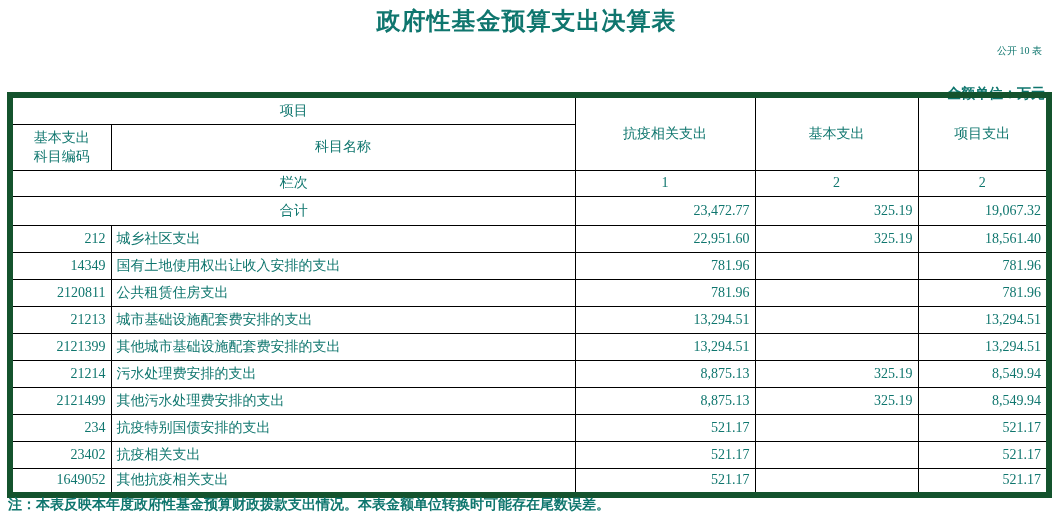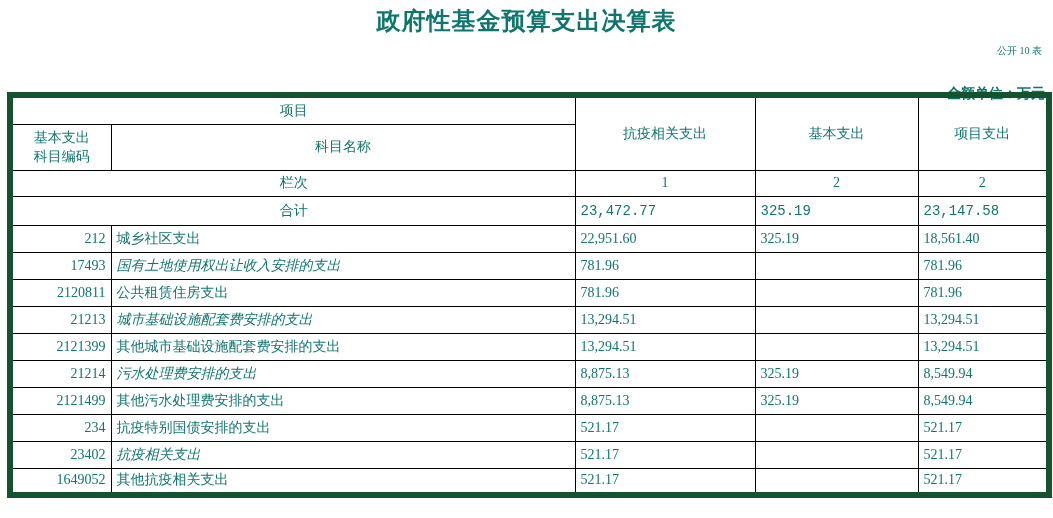--- a/index.html
+++ b/index.html
@@ -36,28 +36,28 @@
   table.budget td{
     border:1px solid #000;
     font-size:14px;
     padding:0 5px;
     overflow:hidden;white-space:nowrap;
     vertical-align:middle;
   }
   .r-proj{height:29px;}
   .r-head2{height:46px;}
   .r-lanci{height:26px;}
-  .r-total{height:29px;font-family:Liberation Mono, monospace;}
+  .r-total{height:29px;}
   .r-data{height:27px;}
   .center{text-align:center;}
-  .num{text-align:left;}
+  .num{text-align:right;}
   .code{text-align:right;}
   .name{text-align:left;}
   .ind-0{padding-left:6px;}
-  .ind-1{padding-left:21px;font-style:italic;}
+  .ind-1{padding-left:21px;}
   .ind-2{padding-left:36px;}
   .two-line{line-height:19px;}
   .note{
     position:absolute;top:496px;left:8px;
     font-size:14px;font-weight:bold;
   }
 </style>
 </head>
 <body>
 
@@ -95,31 +95,31 @@
       <tr class="r-lanci">
         <td colspan="2" class="center">栏次</td>
         <td class="center">1</td>
         <td class="center">2</td>
         <td class="center">2</td>
       </tr>
       <tr class="r-total">
         <td colspan="2" class="center">合计</td>
         <td class="num">23,472.77</td>
         <td class="num">325.19</td>
-        <td class="num">23,147.58</td>
+        <td class="num">19,067.32</td>
       </tr>
     <tr class="r-data">
       <td class="code">212</td>
       <td class="name ind-0">城乡社区支出</td>
       <td class="num">22,951.60</td>
       <td class="num">325.19</td>
       <td class="num">18,561.40</td>
     </tr>
         <tr class="r-data">
-      <td class="code">17493</td>
+      <td class="code">14349</td>
       <td class="name ind-1">国有土地使用权出让收入安排的支出</td>
       <td class="num">781.96</td>
       <td class="num"></td>
       <td class="num">781.96</td>
     </tr>
         <tr class="r-data">
       <td class="code">2120811</td>
       <td class="name ind-2">公共租赁住房支出</td>
       <td class="num">781.96</td>
       <td class="num"></td>
@@ -170,14 +170,15 @@
         <tr class="r-data">
       <td class="code">1649052</td>
       <td class="name ind-2">其他抗疫相关支出</td>
       <td class="num">521.17</td>
       <td class="num"></td>
       <td class="num">521.17</td>
     </tr>
       </tbody>
   </table>
 
+  <div class="note">注：本表反映本年度政府性基金预算财政拨款支出情况。本表金额单位转换时可能存在尾数误差。</div>
 
 </div>
 
 </body></html>

